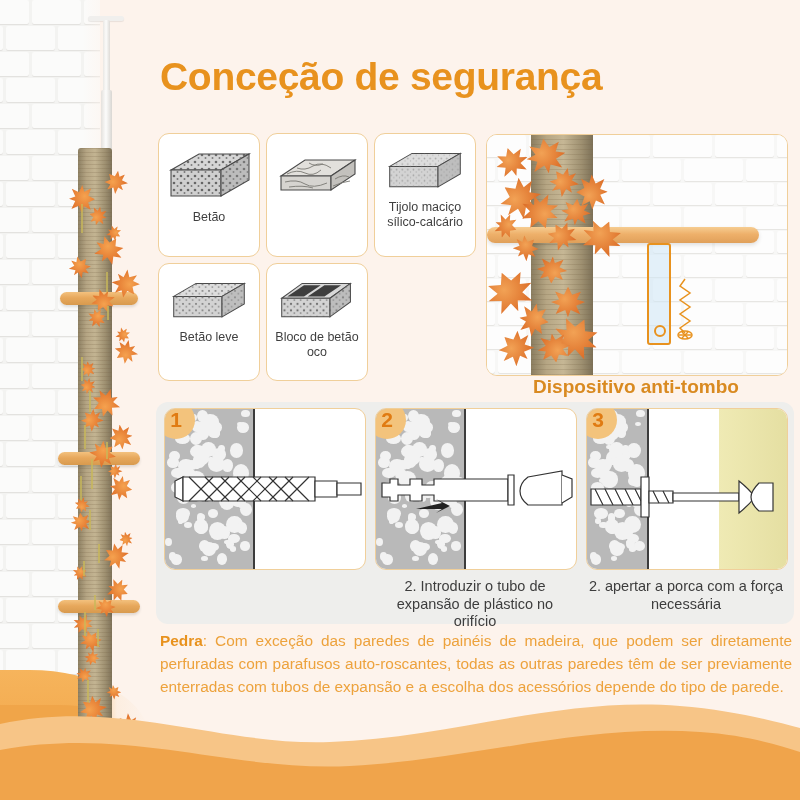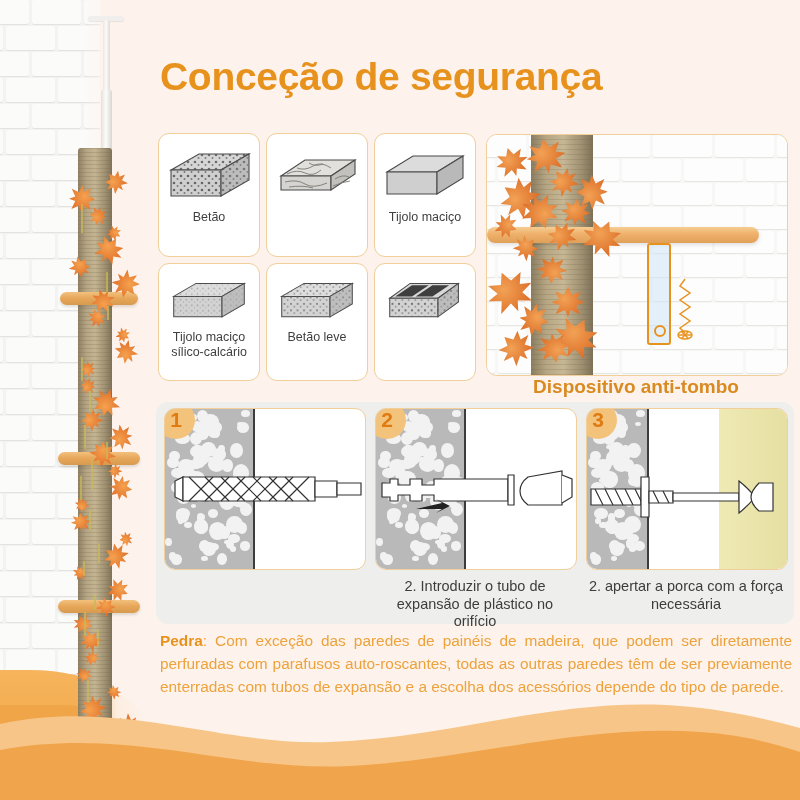--- a/index.html
+++ b/index.html
@@ -377,30 +377,20 @@
             <path d="M36,17 q6,4 14,1"></path>
               <path d="M12,36 q12,-3 20,2 t22,-1"></path>
             <path d="M16,41 q14,-2 24,1"></path>
               <path d="M62,33 q8,-5 14,-2"></path>
               <path d="M60,40 q9,-4 17,-5"></path>
           </g>
         </svg>
       </div>
     </div>
 
-    <div class="mat-card">
-      <div class="mat-art">
-        <svg viewBox="0 0 88 62" width="88" height="62">
-          <polygon points="6,26 32,10 82,10 56,26" fill="#dcdcdc" stroke="#4a4a4a" stroke-width="1.1"></polygon>
-          <polygon points="6,26 56,26 56,48 6,48" fill="#cfcfcf" stroke="#4a4a4a" stroke-width="1.1"></polygon>
-          <polygon points="56,26 82,10 82,32 56,48" fill="#b9b9b9" stroke="#4a4a4a" stroke-width="1.1"></polygon>
-        </svg>
-      </div>
-      <div class="mat-label">Tijolo maciço</div>
-    </div>
 
     <div class="mat-card">
       <div class="mat-art" style="height:52px">
         <svg viewBox="0 0 88 56" width="88" height="52">
           <defs>
             <pattern id="spk2" width="6" height="6" patternUnits="userSpaceOnUse">
               <circle cx="1.5" cy="1.5" r=".9" fill="#7d7d7d"></circle>
                 <circle cx="4.5" cy="4" r=".7" fill="#8d8d8d"></circle>
             </pattern>
           </defs>
@@ -446,20 +436,21 @@
           </defs>
           <polygon points="6,24 28,8 80,8 58,24" fill="#d8d8d8" stroke="#4a4a4a" stroke-width="1.1"></polygon>
           <polygon points="12,22 30,10 48,10 30,22" fill="#3e3e3e"></polygon>
           <polygon points="34,22 52,10 70,10 52,22" fill="#3e3e3e"></polygon>
           <polygon points="6,24 58,24 58,44 6,44" fill="#d3d3d3" stroke="#4a4a4a" stroke-width="1.1"></polygon>
           <polygon points="58,24 80,8 80,28 58,44" fill="#bdbdbd" stroke="#4a4a4a" stroke-width="1.1"></polygon>
           <polygon points="6,24 58,24 58,44 6,44" fill="url(#spk4)" opacity=".85"></polygon>
           <polygon points="58,24 80,8 80,28 58,44" fill="url(#spk4)" opacity=".6"></polygon>
         </svg>
       </div>
+      <div class="mat-label">Bloco de betão oco</div>
     </div>
   </div>
 
   <div class="photo-panel">
     <div class="pp-wall" id="ppwall">
         <div class="pp-brow" style="top:0px">
           <div class="pp-brick" style="left:0px;width:59px"></div>
           <div class="pp-brick" style="left:62px;width:59px"></div>
           <div class="pp-brick" style="left:124px;width:59px"></div>
           <div class="pp-brick" style="left:186px;width:59px"></div>

